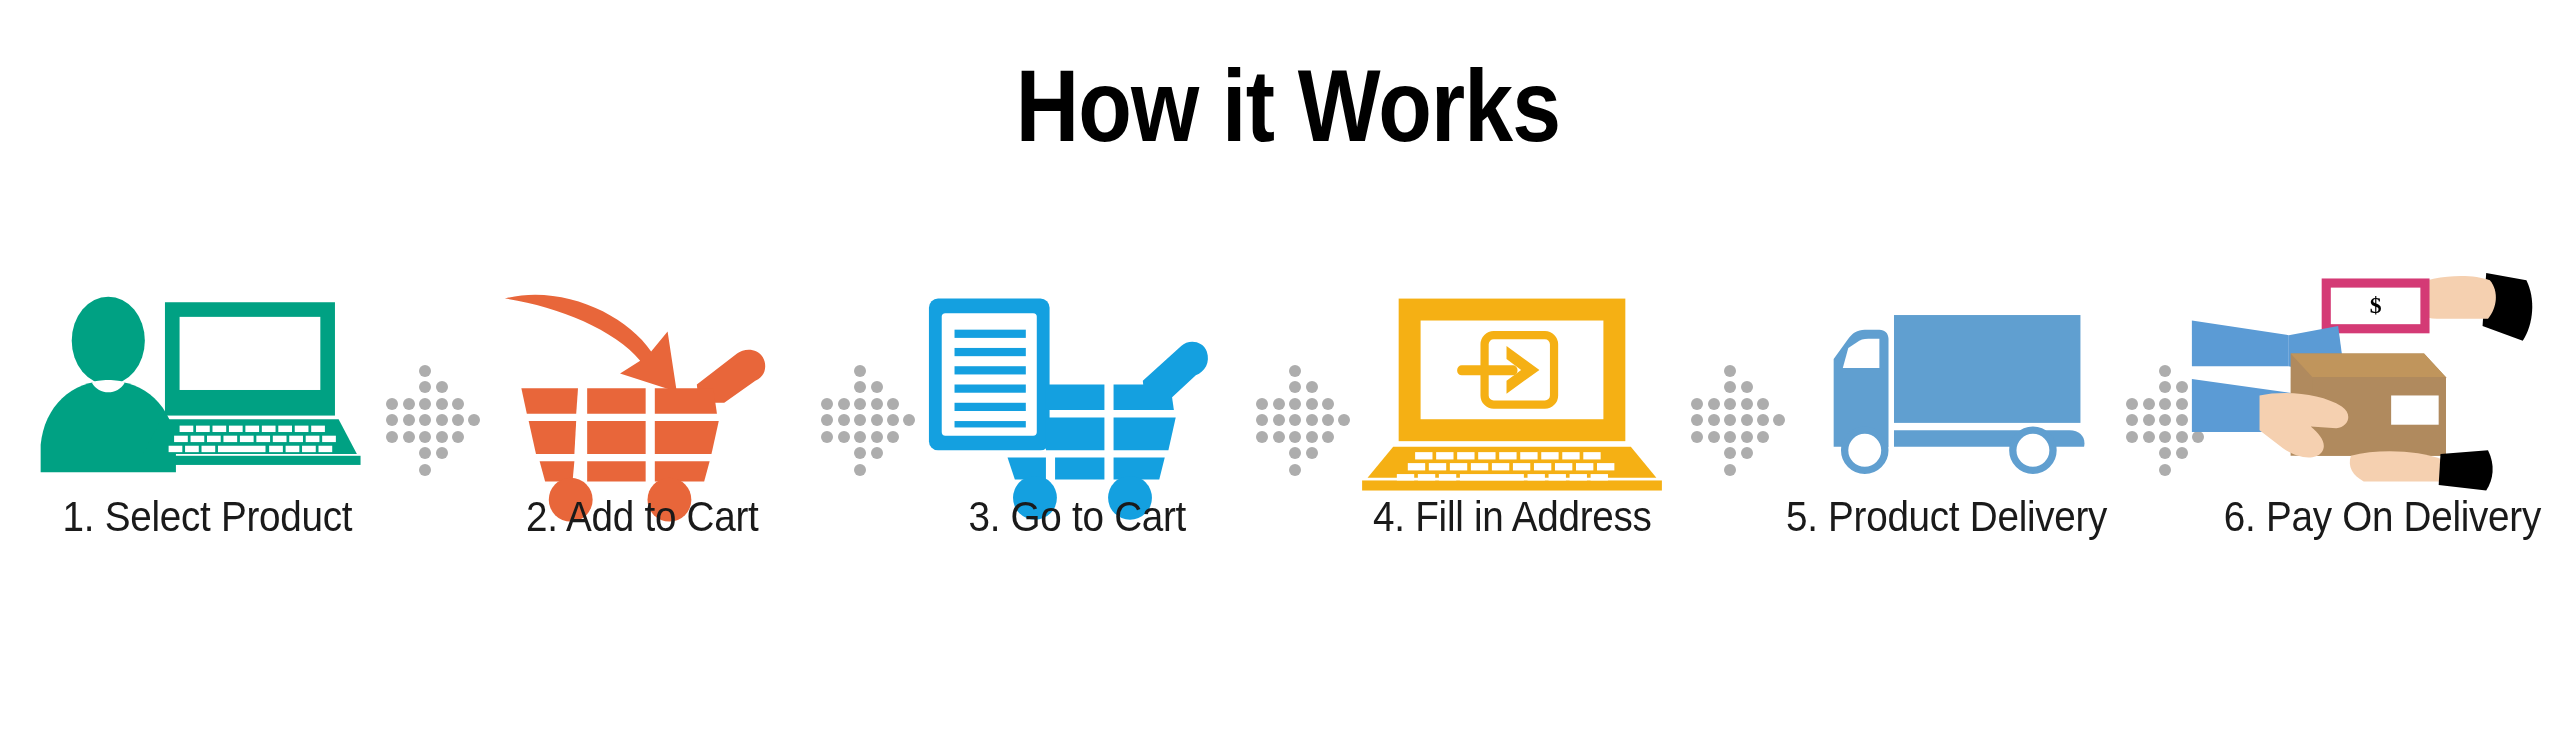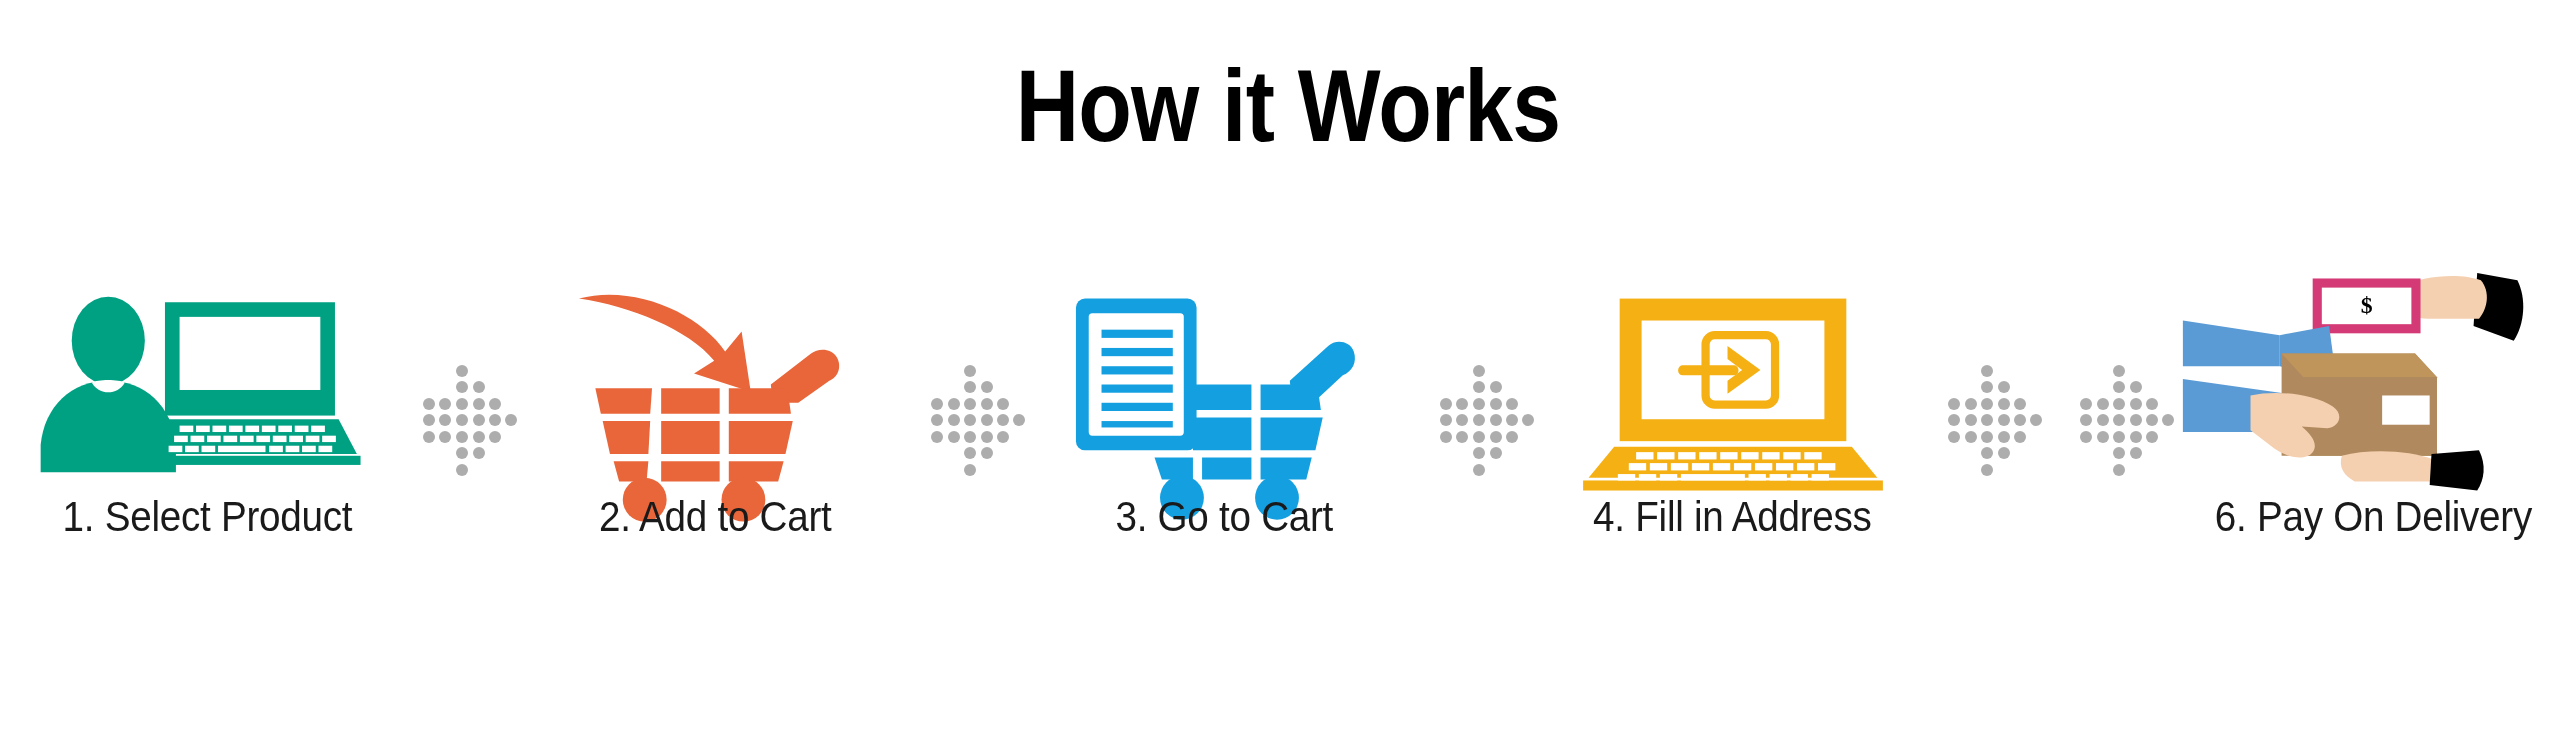--- a/index.html
+++ b/index.html
@@ -351,20 +351,38 @@
       <span class="dot" style="left:9.1px;top:121px"></span>
       <span class="dot" style="left:25.6px;top:121px"></span>
       <span class="dot" style="left:42px;top:121px"></span>
       <span class="dot" style="left:59px;top:121px"></span>
       <span class="dot" style="left:75px;top:121px"></span>
       <span class="dot" style="left:42px;top:137px"></span>
       <span class="dot" style="left:59px;top:137px"></span>
       <span class="dot" style="left:42px;top:154px"></span>
     </div>
 
+    <div class="step">
+      <div class="art">
+        <svg width="340" height="183" viewBox="0 0 372 200">
+
+          <rect x="128" y="24" width="204" height="118" fill="#609fd0"></rect>
+
+          <path d="M128 150 L 320 150 C 332 150 338 158 336 168 L 128 168 Z" fill="#609fd0"></path>
+
+          <path d="M62 72 L 78 50 C 82 44 88 40 96 40 L 112 40 C 118 40 122 44 122 50 L 122 168 L 62 168 Z" fill="#609fd0"></path>
+
+          <path d="M78 60 L 90 52 C 94 50 98 50 104 50 L 112 50 L 112 82 L 72 82 Z" fill="#ffffff"></path>
+
+          <circle cx="96" cy="172" r="22" fill="#ffffff" stroke="#609fd0" stroke-width="8"></circle>
+          <circle cx="280" cy="172" r="22" fill="#ffffff" stroke="#609fd0" stroke-width="8"></circle>
+        </svg>
+      </div>
+      <div class="caption">5. Product Delivery</div>
+    </div>
 
     <div class="sep">
       <span class="dot" style="left:42px;top:55px"></span>
       <span class="dot" style="left:42px;top:71px"></span>
       <span class="dot" style="left:59px;top:71px"></span>
       <span class="dot" style="left:9.1px;top:88px"></span>
       <span class="dot" style="left:25.6px;top:88px"></span>
       <span class="dot" style="left:42px;top:88px"></span>
       <span class="dot" style="left:59px;top:88px"></span>
       <span class="dot" style="left:75px;top:88px"></span>

